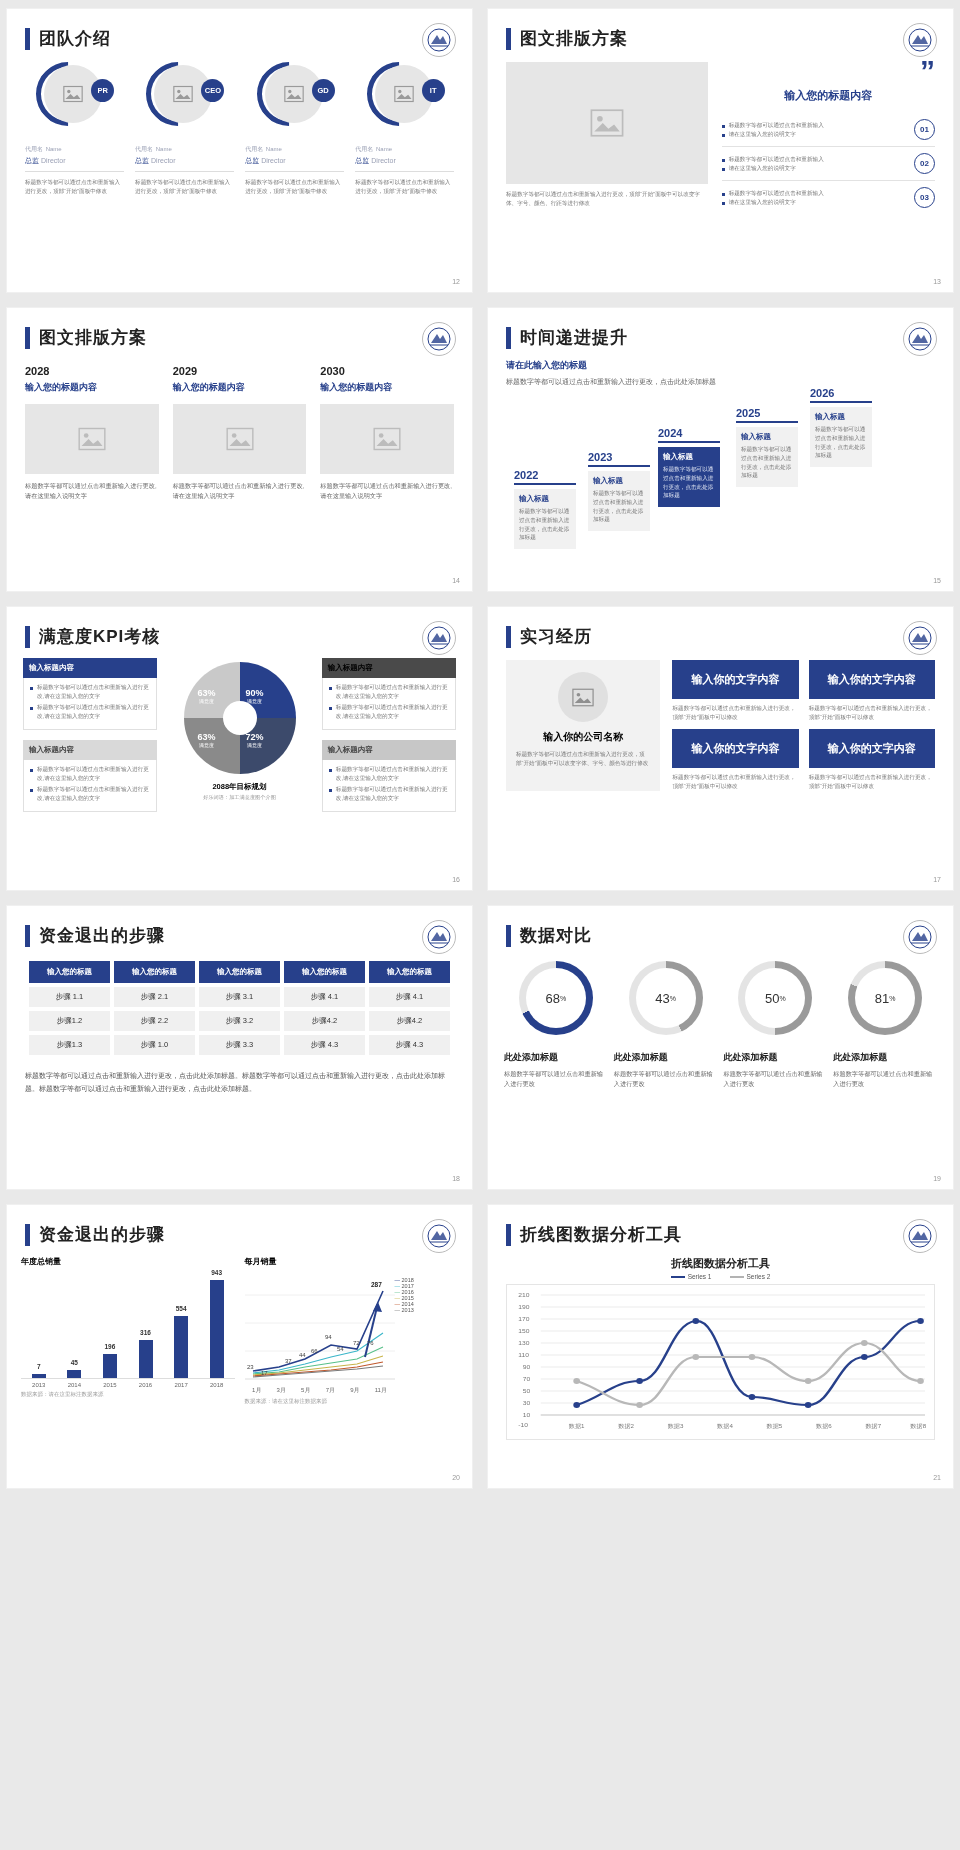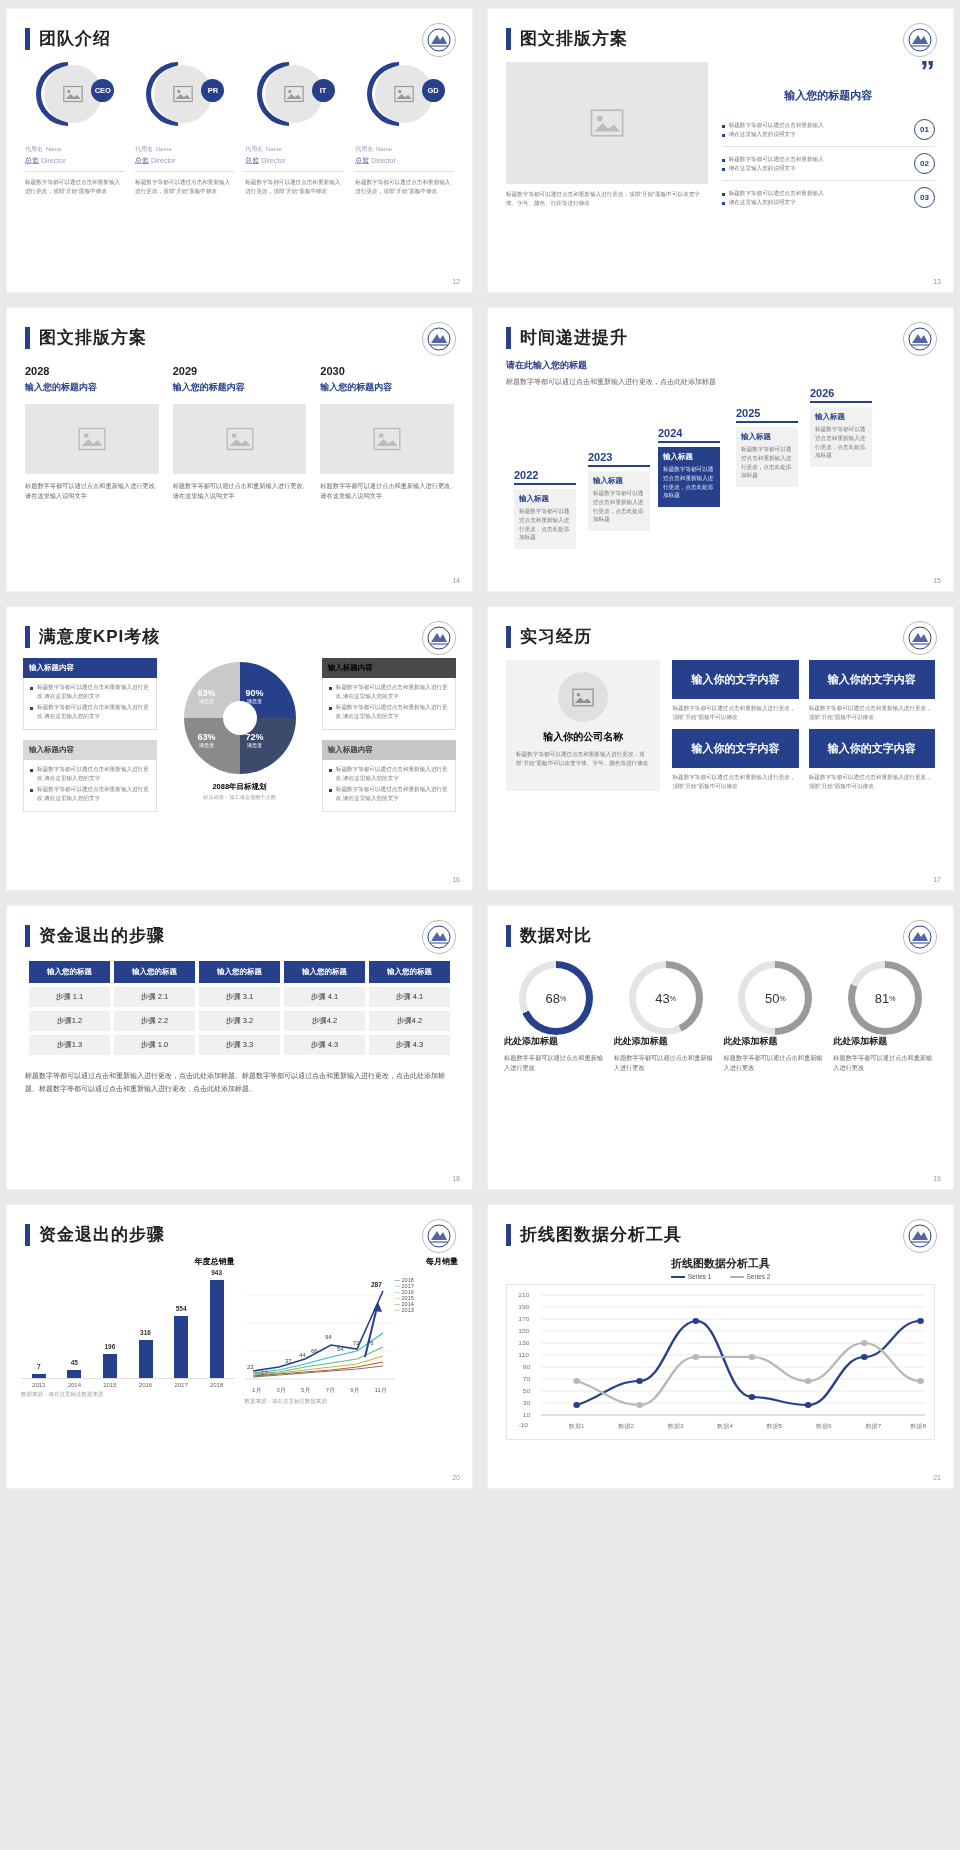--- a/index.html
+++ b/index.html
@@ -141,27 +141,27 @@
   .s18-note { padding: 10px 18px 0; font-size: 7px; color: #555; line-height: 1.9; }
 
   
   .s19 { display: flex; justify-content: space-between; padding: 14px 16px 0; gap: 6px; }
   .s19col { width: 24%; text-align: center; }
   .gauge { width: 74px; height: 74px; border-radius: 50%; margin: 0 auto; position: relative; }
   .gauge:after { content: ""; position: absolute; inset: 7px; background: #fff; border-radius: 50%; }
   .gval { position: absolute; inset: 0; display: flex; align-items: center; justify-content: center;
     z-index: 2; font-size: 13px; color: #333; }
   .gval small { font-size: 7px; }
-  .s19t { font-size: 9px; font-weight: bold; color: #222; margin: 0 0 5px; text-align: left; }
+  .s19t { font-size: 9px; font-weight: bold; color: #222; margin: 16px 0 5px; text-align: left; }
   .s19b { text-align: left; }
 
   
   .chart-row { display: flex; padding: 10px 14px 0; gap: 10px; }
   .chart-box { flex: 1; }
-  .chart-title { font-size: 8px; font-weight: bold; text-align: right; margin-bottom: 4px; }
+  .chart-title { font-size: 8px; font-weight: bold; text-align: left; margin-bottom: 4px; }
   .src { font-size: 5.5px; color: #999; margin-top: 3px; }
   .bars { position: relative; height: 108px; border-bottom: 1px solid #ddd; display: flex;
     align-items: flex-end; justify-content: space-around; }
   .bar { width: 14px; background: #27408b; position: relative; }
   .bar b { position: absolute; top: -11px; left: 50%; transform: translateX(-50%);
     font-size: 6.5px; color: #333; font-weight: bold; }
   .xlab { display: flex; justify-content: space-around; font-size: 6px; color: #666; margin-top: 3px; }
   .legend { font-size: 5.5px; color: #555; }
   .s21-title { font-size: 11px; font-weight: bold; text-align: center; margin: 10px 0 2px; color: #222; }
   .s21-legend { display: flex; justify-content: center; gap: 18px; font-size: 6.5px; color: #555; margin-bottom: 4px; }
@@ -190,72 +190,72 @@
       <div class="member">
         <div class="avatar-wrap">
           <div class="ring"></div>
           <div class="circ">
             <svg width="20" height="18" viewBox="0 0 24 20">
                 <rect x="1" y="1" width="22" height="18" fill="none" stroke="#9a9a9a" stroke-width="1.4"></rect>
                 <circle cx="7" cy="7" r="2" fill="#9a9a9a"></circle>
                 <path d="M3 16 l6-6 4 4 4-3 4 5z" fill="#9a9a9a"></path>
               </svg>
           </div>
-          <div class="badge">CEO</div>
+          <div class="badge">PR</div>
         </div>
         <div class="m-name"><span>代用名</span> <span>Name</span></div>
         <div class="m-role"><span style="color:#27408b">总监</span> <span>Director</span></div>
         <div class="m-divider"></div>
         <div class="tiny">标题数字等都可以通过点击和重新输入进行更改，顶部“开始”面板中修改</div>
       </div>
       <div class="member">
         <div class="avatar-wrap">
           <div class="ring"></div>
           <div class="circ">
             <svg width="20" height="18" viewBox="0 0 24 20">
                 <rect x="1" y="1" width="22" height="18" fill="none" stroke="#9a9a9a" stroke-width="1.4"></rect>
                 <circle cx="7" cy="7" r="2" fill="#9a9a9a"></circle>
                 <path d="M3 16 l6-6 4 4 4-3 4 5z" fill="#9a9a9a"></path>
               </svg>
           </div>
-          <div class="badge">PR</div>
+          <div class="badge">CEO</div>
         </div>
         <div class="m-name"><span>代用名</span> <span>Name</span></div>
         <div class="m-role"><span style="color:#27408b">总监</span> <span>Director</span></div>
         <div class="m-divider"></div>
         <div class="tiny">标题数字等都可以通过点击和重新输入进行更改，顶部“开始”面板中修改</div>
       </div>
       <div class="member">
         <div class="avatar-wrap">
           <div class="ring"></div>
           <div class="circ">
             <svg width="20" height="18" viewBox="0 0 24 20">
                 <rect x="1" y="1" width="22" height="18" fill="none" stroke="#9a9a9a" stroke-width="1.4"></rect>
                 <circle cx="7" cy="7" r="2" fill="#9a9a9a"></circle>
                 <path d="M3 16 l6-6 4 4 4-3 4 5z" fill="#9a9a9a"></path>
               </svg>
           </div>
-          <div class="badge">IT</div>
+          <div class="badge">GD</div>
         </div>
         <div class="m-name"><span>代用名</span> <span>Name</span></div>
         <div class="m-role"><span style="color:#27408b">总监</span> <span>Director</span></div>
         <div class="m-divider"></div>
         <div class="tiny">标题数字等都可以通过点击和重新输入进行更改，顶部“开始”面板中修改</div>
       </div>
       <div class="member">
         <div class="avatar-wrap">
           <div class="ring"></div>
           <div class="circ">
             <svg width="20" height="18" viewBox="0 0 24 20">
                 <rect x="1" y="1" width="22" height="18" fill="none" stroke="#9a9a9a" stroke-width="1.4"></rect>
                 <circle cx="7" cy="7" r="2" fill="#9a9a9a"></circle>
                 <path d="M3 16 l6-6 4 4 4-3 4 5z" fill="#9a9a9a"></path>
               </svg>
           </div>
-          <div class="badge">GD</div>
+          <div class="badge">IT</div>
         </div>
         <div class="m-name"><span>代用名</span> <span>Name</span></div>
         <div class="m-role"><span style="color:#27408b">总监</span> <span>Director</span></div>
         <div class="m-divider"></div>
         <div class="tiny">标题数字等都可以通过点击和重新输入进行更改，顶部“开始”面板中修改</div>
       </div>
     </div>
     <div class="pgnum">12</div>
   </div>
 

